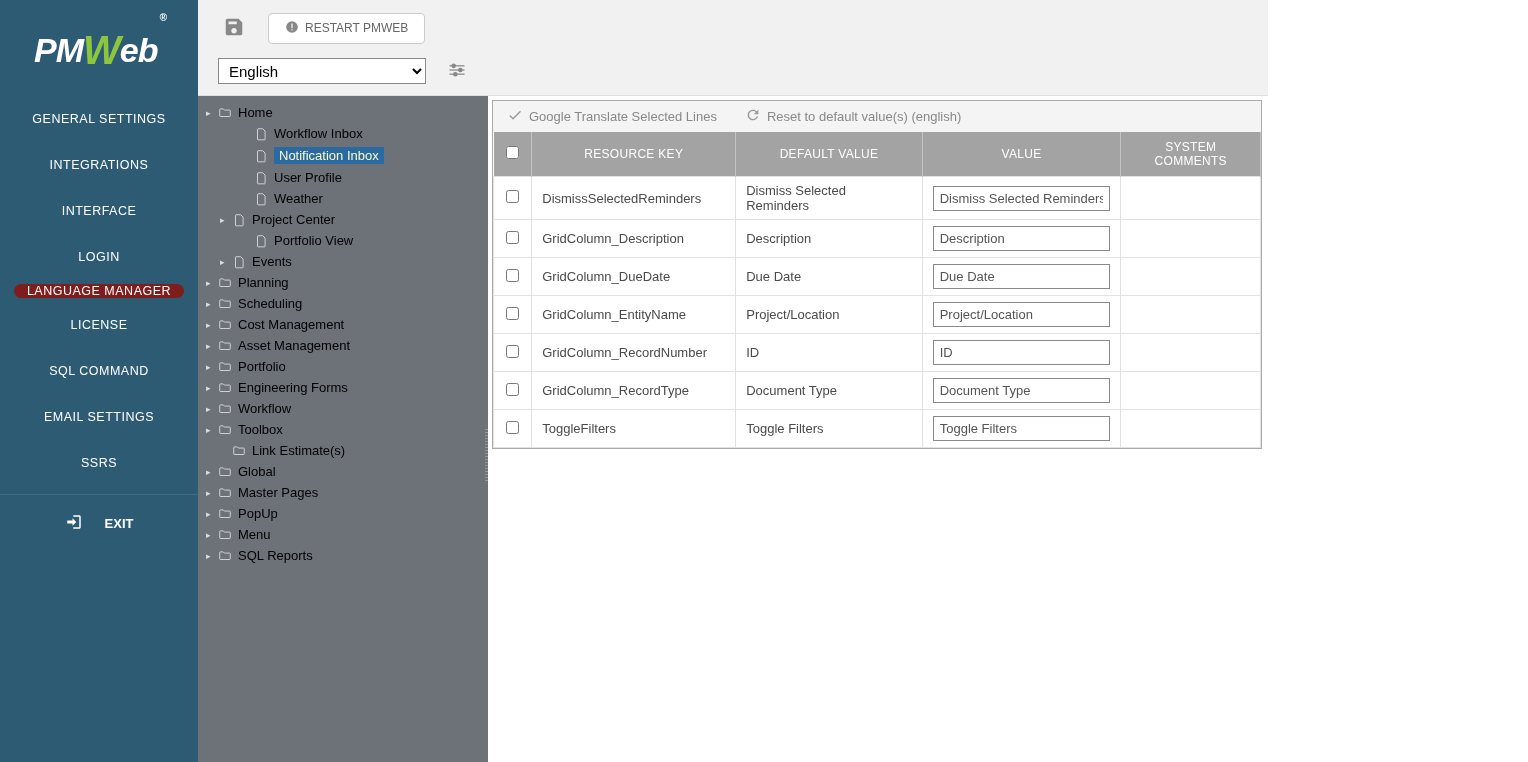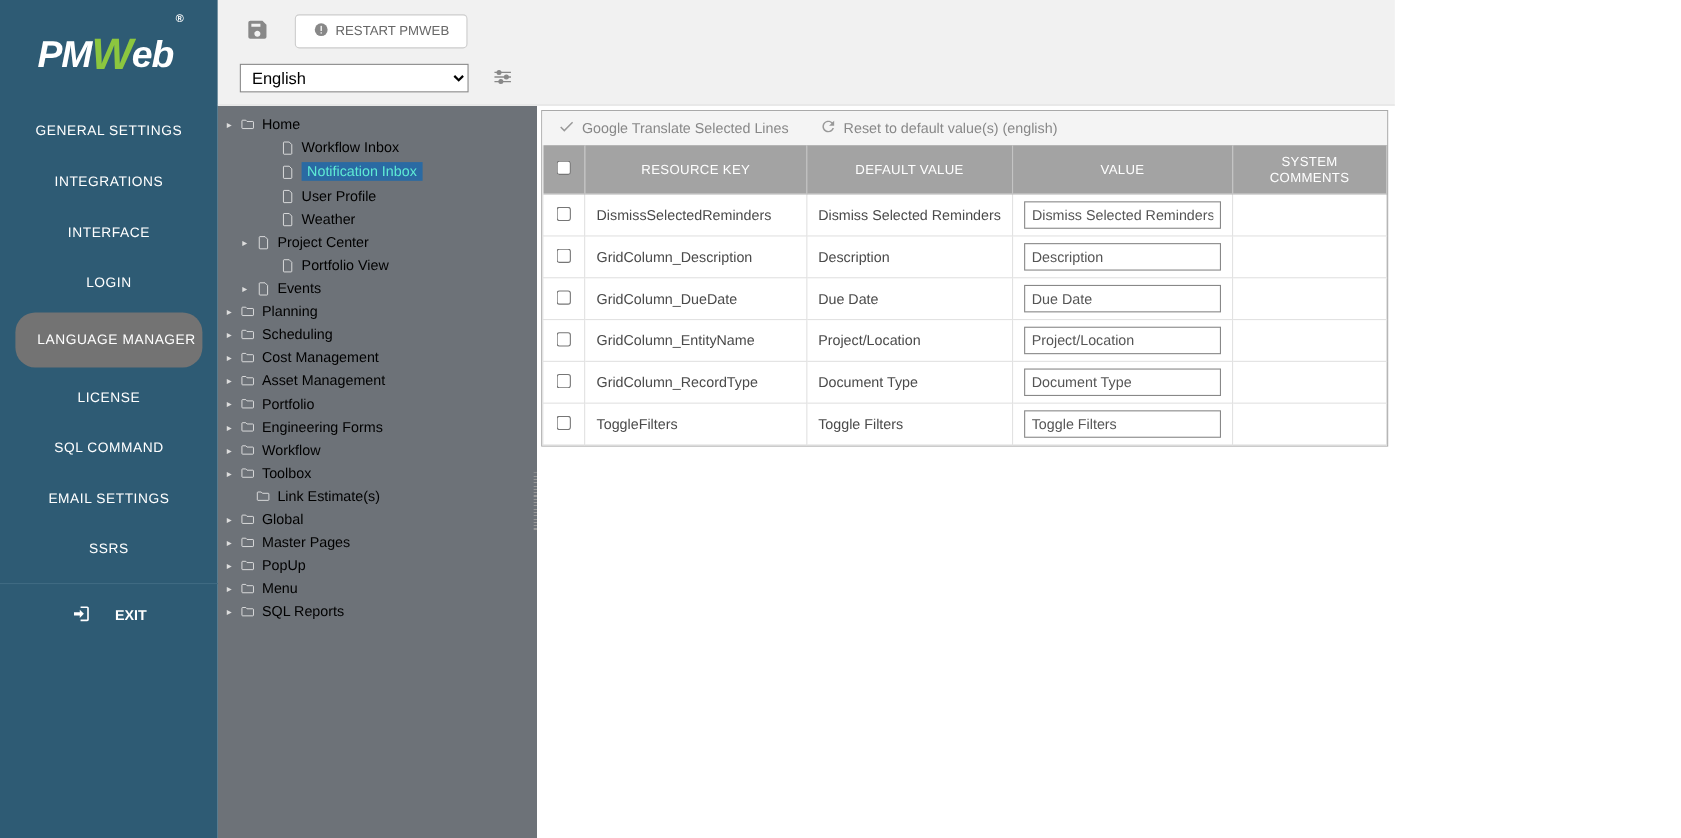--- a/index.html
+++ b/index.html
@@ -7,21 +7,21 @@
   .app { display: flex; height: 762px; width: 1268px; }
 
   
   .sidebar-left { width: 198px; background: #2e5b74; display: flex; flex-direction: column; }
   .logo-area { height: 96px; display: flex; align-items: center; justify-content: center; }
   .logo { font-size: 34px; font-weight: bold; color: #fff; font-style: italic; letter-spacing: -1px; position: relative; }
   .logo .w { color: #8cc63f; font-style: italic; font-size: 40px; display: inline-block; transform: translateY(2px); }
   .logo .reg { font-size: 10px; vertical-align: top; position: relative; top: -14px; left: 2px; }
   .nav-items { display: flex; flex-direction: column; }
   .nav-item { color: #fff; text-align: center; padding: 16px 8px; font-size: 12.5px; letter-spacing: 0.5px; cursor: pointer; }
-  .nav-item.active { background: #737373; border-radius: 18px; margin: 4px 14px; padding: 18px 6px; text-align: right; }
+  .nav-item.active { background: #7f1d1d; border-radius: 18px; margin: 4px 14px; padding: 0 6px; }
   .nav-exit { border-top: 1px solid #3f6a82; margin-top: 8px; padding: 18px 8px; display: flex; align-items: center; justify-content: center; gap: 22px; color: #fff; cursor: pointer; font-weight: bold; }
   .nav-exit svg { width: 18px; height: 18px; fill: #fff; }
 
   
   .main-area { flex: 1; display: flex; flex-direction: column; }
   .top-toolbar { height: 96px; background: #f1f1f1; border-bottom: 1px solid #e0e0e0; padding: 12px 20px; display: flex; flex-direction: column; gap: 14px; }
   .toolbar-row { display: flex; align-items: center; gap: 18px; }
   .save-icon-btn { width: 32px; height: 32px; display: flex; align-items: center; justify-content: center; cursor: pointer; }
   .save-icon-btn svg { width: 22px; height: 22px; fill: #888; }
   .restart-btn { background: #fff; border: 1px solid #ccc; border-radius: 4px; padding: 6px 16px; font-size: 12px; color: #666; display: flex; align-items: center; gap: 6px; cursor: pointer; }
@@ -31,21 +31,21 @@
   .sliders-btn svg { width: 20px; height: 20px; stroke: #888; fill: none; stroke-width: 1.5; }
 
   
   .body-split { flex: 1; display: flex; overflow: hidden; }
   .tree-panel { width: 290px; background: #6d7278; color: #fff; overflow-y: auto; padding: 6px 0 14px 0; font-size: 13px; position: relative; }
   .tree-node { display: flex; align-items: center; padding: 3px 8px; cursor: pointer; white-space: nowrap; }
   .tree-caret { width: 10px; font-size: 9px; color: #ddd; display: inline-block; }
   .tree-icon { margin: 0 6px 0 2px; display: inline-flex; }
   .tree-icon svg { width: 14px; height: 14px; fill: none; stroke: #eee; stroke-width: 1.3; }
   .tree-label { color: #000000; }
-  .tree-label.sel { background: #2a6aa3; color: #5eead4; padding: 1px 5px; }
+  .tree-label.sel { background: #2a6aa3; color: #fef9c3; padding: 1px 5px; }
   .tree-indent-1 { padding-left: 22px; }
   .tree-indent-2 { padding-left: 44px; }
 
   
   .grid-panel { flex: 1; padding: 4px 6px 22px 4px; overflow: auto; }
   .grid-wrap { border: 1px solid #a9a9a9; }
   .grid-toolbar { background: #f4f4f4; padding: 6px 14px; display: flex; align-items: center; gap: 28px; color: #888; font-size: 13px; }
   .grid-tool-item { display: flex; align-items: center; gap: 6px; cursor: pointer; }
   .grid-tool-item svg { width: 16px; height: 16px; fill: #999; }
   table.grid { width: 100%; border-collapse: collapse; }
@@ -388,20 +388,27 @@
                 </tr>
                 <tr>
                   <td class="chk"><input type="checkbox" style=""></td>
                   <td>GridColumn_EntityName</td>
                   <td>Project/Location</td>
                   <td><input class="val-input" value="Project/Location" style=""></td>
                   <td></td>
                 </tr>
                 <tr>
                   <td class="chk"><input type="checkbox" style=""></td>
+                  <td>GridColumn_RecordNumber</td>
+                  <td>ID</td>
+                  <td><input class="val-input" value="ID" style=""></td>
+                  <td></td>
+                </tr>
+                <tr>
+                  <td class="chk"><input type="checkbox" style=""></td>
                   <td>GridColumn_RecordType</td>
                   <td>Document Type</td>
                   <td><input class="val-input" value="Document Type" style=""></td>
                   <td></td>
                 </tr>
                 <tr>
                   <td class="chk"><input type="checkbox" style=""></td>
                   <td>ToggleFilters</td>
                   <td>Toggle Filters</td>
                   <td><input class="val-input" value="Toggle Filters" style=""></td>

